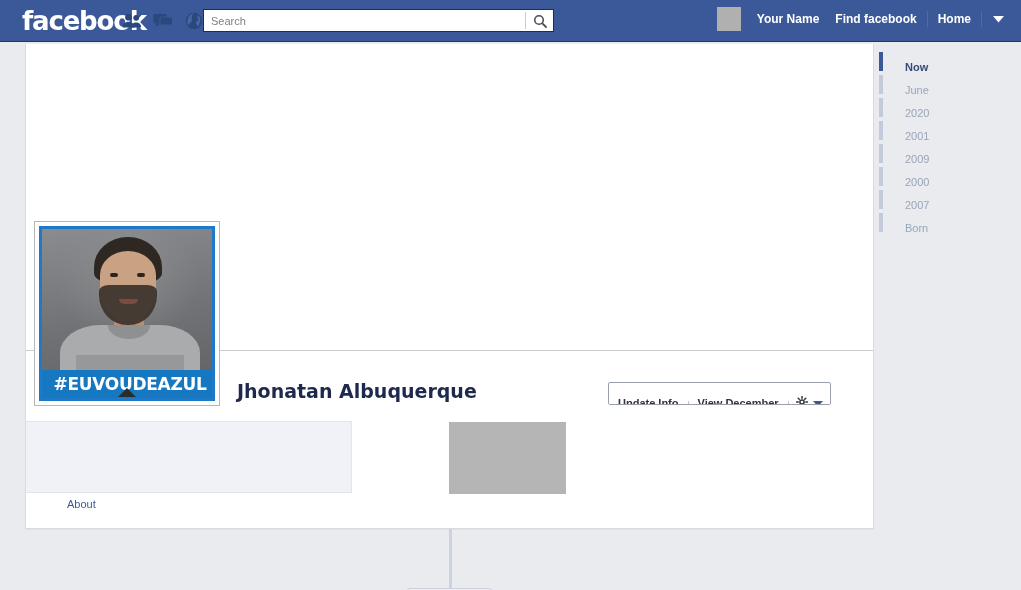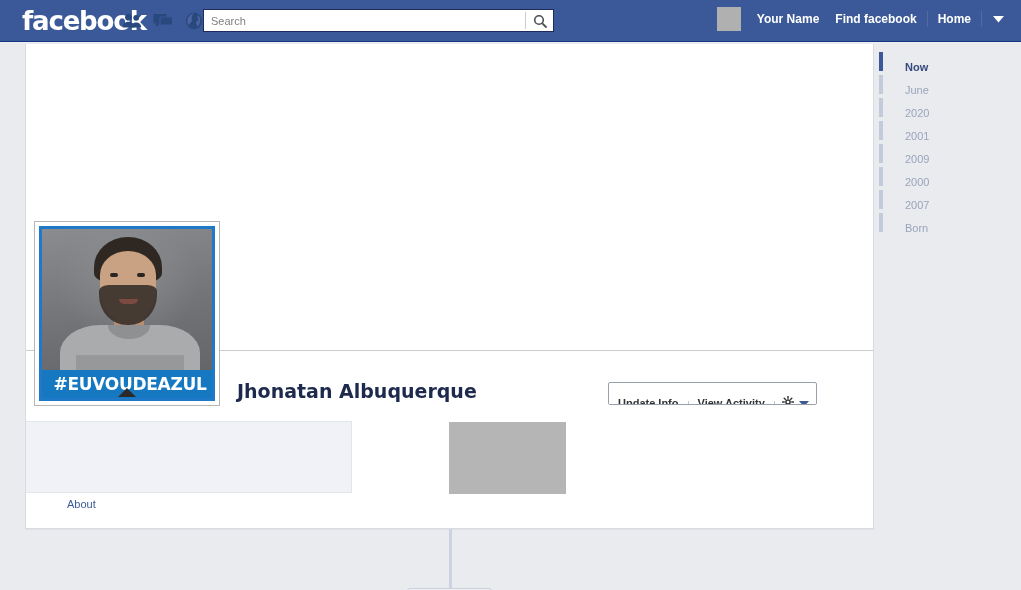--- a/index.html
+++ b/index.html
@@ -430,21 +430,21 @@
         <div class="pp-banner">#EUVOUDEAZUL</div>
         <div class="pp-caret"></div>
       </div>
     </div>
 
     <div class="name-row">
       <div class="profile-name">Jhonatan Albuquerque</div>
 
       <div class="btn-group">
         <div>Update Info</div>
-        <div>View Activity</div>
+        <div>View December</div>
         <div class="btn-gear">
           <span>
             <svg width="12" height="12" viewBox="0 0 12 12">
               <circle cx="6" cy="6" r="2.1" fill="none" stroke="#333" stroke-width="1.5"></circle>
               <g stroke="#333" stroke-width="1.5" stroke-linecap="round">
                 <line x1="6" y1="0.6" x2="6" y2="2.2"></line>
                 <line x1="6" y1="9.8" x2="6" y2="11.4"></line>
                 <line x1="0.6" y1="6" x2="2.2" y2="6"></line>
                 <line x1="9.8" y1="6" x2="11.4" y2="6"></line>
                 <line x1="2.2" y1="2.2" x2="3.3" y2="3.3"></line>

